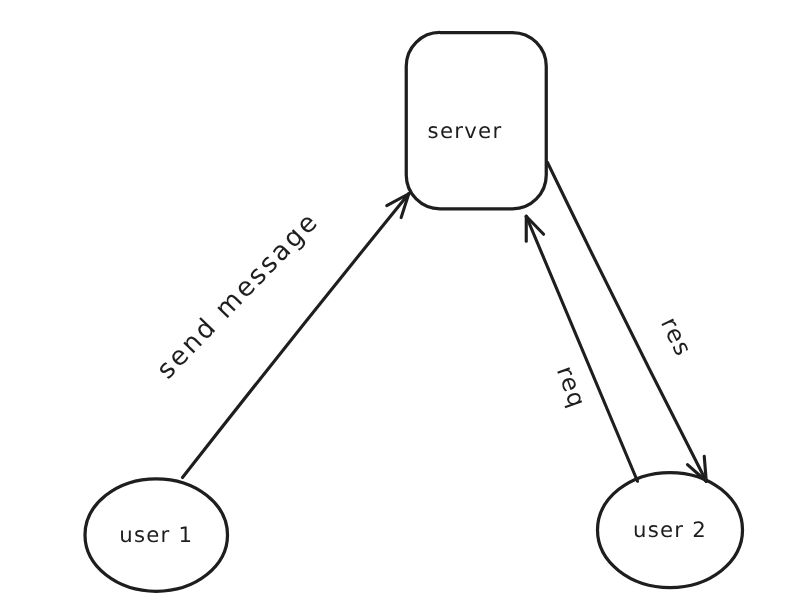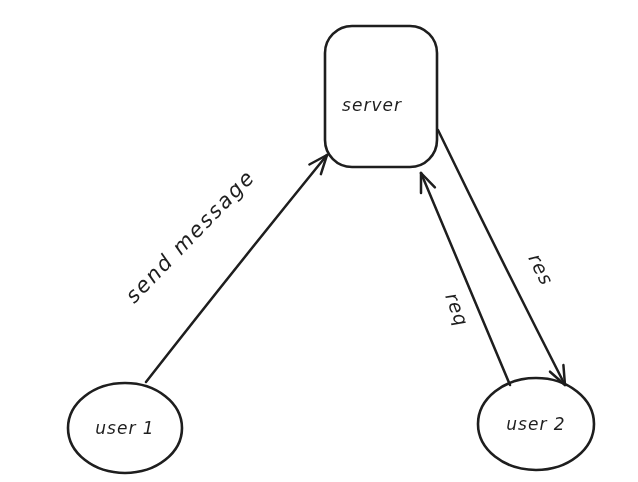--- a/index.html
+++ b/index.html
@@ -7,21 +7,20 @@
     padding: 0;
     background: #ffffff;
   }
   .canvas {
     position: relative;
     width: 604px;
     height: 482px;
     background: #ffffff;
     overflow: hidden;
     font-family: "DejaVu Sans", sans-serif;
-    font-style: italic;
   }
   svg { display: block; }
   .shape {
     fill: none;
     stroke: #1e1e1e;
     stroke-width: 2.6;
     stroke-linecap: round;
     stroke-linejoin: round;
   }
   .edge-line {

